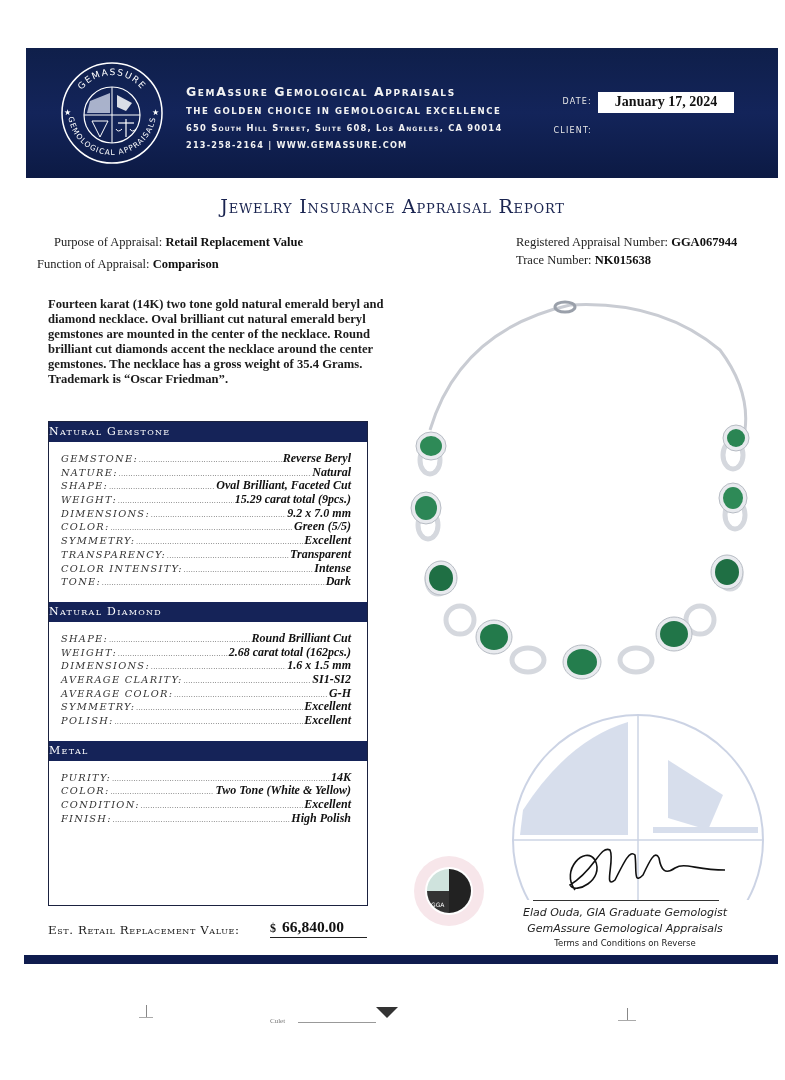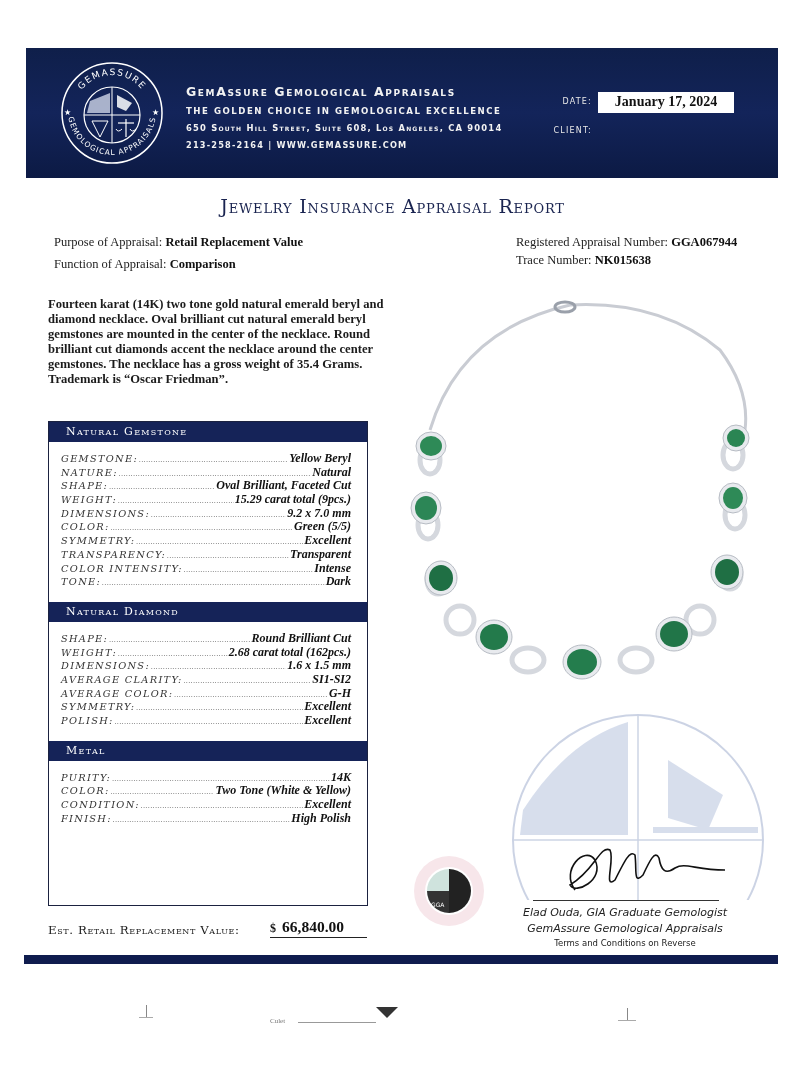--- a/index.html
+++ b/index.html
@@ -48,21 +48,21 @@
     font-size: 12.6px; line-height: 15px; font-weight: bold; color: #1b1b1b;
   }
 
   
   .specbox {
     position: absolute; left: 48px; top: 421px; width: 320px; height: 485px;
     border: 1.5px solid #1b2240; background: #fff;
   }
   .sec-head {
     background: #152358; color: #ffffff; height: 20px; line-height: 20px;
-    padding-left: 17px; font-family: "DejaVu Serif", serif; font-size: 11px;
+    padding-left: 0; font-family: "DejaVu Serif", serif; font-size: 11px;
     letter-spacing: 1.3px; font-variant: small-caps;
   }
   .sec-body { padding: 10px 16px 10px 12px; font-style: italic; }
   .row {
     display: flex; align-items: baseline; height: 13.7px; font-size: 11.6px; line-height: 13.7px;
   }
   .row .lbl {
     font-family: "DejaVu Serif", serif; font-size: 9.8px; letter-spacing: 1.3px;
     color: #333; white-space: nowrap; text-transform: uppercase;
   }
@@ -154,21 +154,21 @@
 
   <div class="field-label" style="left:506px; top:78px;">CLIENT:</div>
 </div>
 
 <div class="title">Jewelry Insurance Appraisal Report</div>
 
 <div class="meta" style="left:54px; top:235px;">
   <span>Purpose of Appraisal:</span>
   <b>Retail Replacement Value</b>
 </div>
-<div class="meta" style="left:54px; top:257px;">
+<div class="meta" style="left:37px; top:257px;">
   <span>Function of Appraisal:</span>
   <b>Comparison</b>
 </div>
 <div class="meta" style="left:516px; top:235px;">
   <span>Registered Appraisal Number:</span>
   <b>GGA067944</b>
 </div>
 <div class="meta" style="left:516px; top:253px;">
   <span>Trace Number:</span>
   <b>NK015638</b>
@@ -241,21 +241,21 @@
   <path d="M 160 60 L 215 95 L 200 130 L 160 118 Z" fill="#8ea2cb"></path>
   <path d="M 145 130 L 250 130" stroke="#8ea2cb" stroke-width="6"></path>
 </svg>
 
 <div class="specbox">
   <div class="sec-head">Natural Gemstone</div>
   <div class="sec-body">
     <div class="row">
         <span class="lbl">GemStone:</span>
         <span class="dots"></span>
-        <span class="val">Yellow Beryl</span>
+        <span class="val">Reverse Beryl</span>
       </div>
     <div class="row">
         <span class="lbl">Nature:</span>
         <span class="dots"></span>
         <span class="val">Natural</span>
       </div>
     <div class="row">
         <span class="lbl">Shape:</span>
         <span class="dots"></span>
         <span class="val">Oval Brilliant, Faceted Cut</span>

